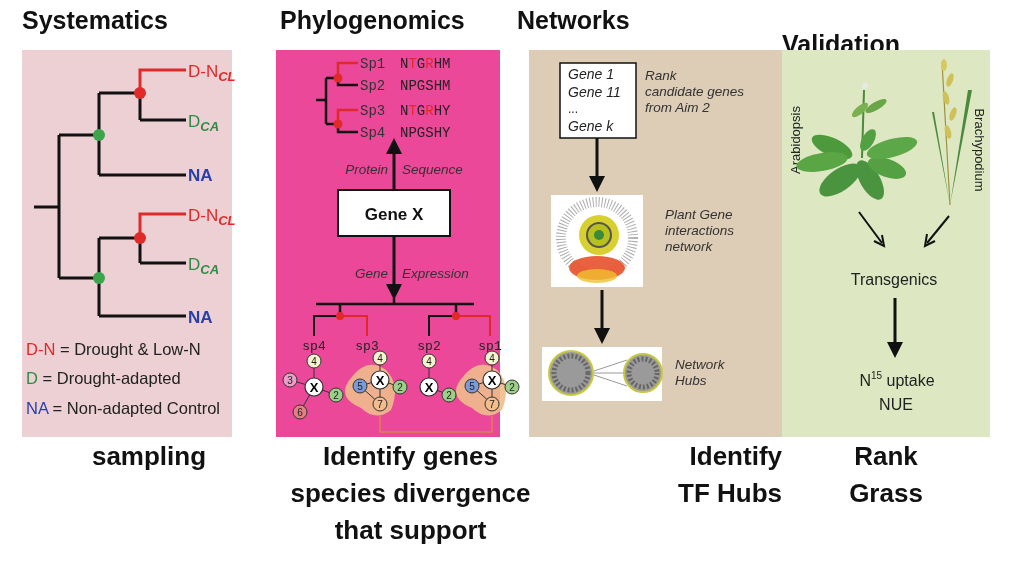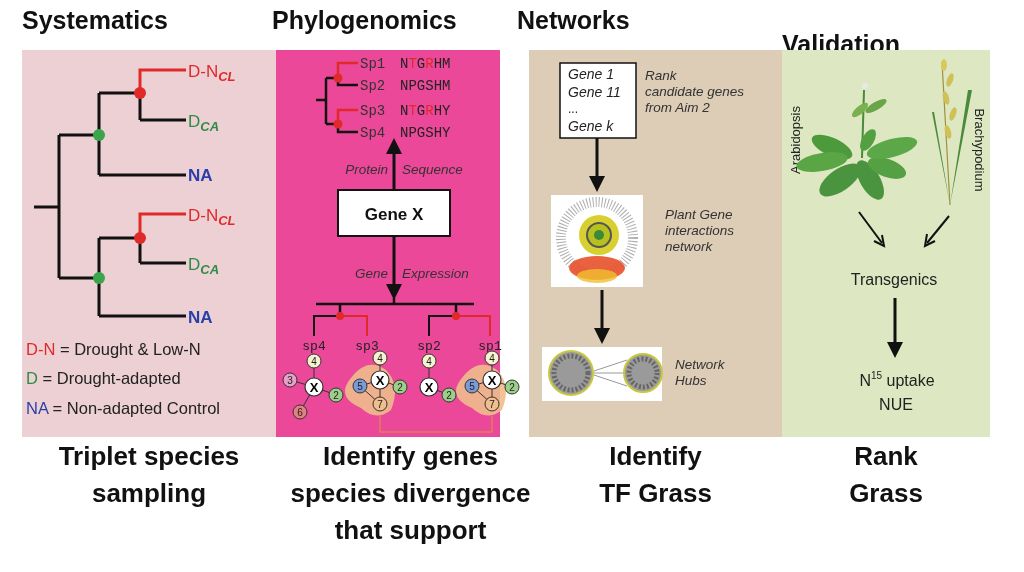--- a/index.html
+++ b/index.html
@@ -8,25 +8,25 @@
   .ftr { position:absolute; top:438px; font-weight:bold; font-size:26px; line-height:37px; color:#111; text-align:center; }
   .panel { position:absolute; top:50px; height:387px; }
   svg { position:absolute; left:0; top:0; }
   svg text { font-family:"Liberation Sans", sans-serif; }
   .mono { font-family:"Liberation Mono", monospace; }
 </style>
 </head>
 <body>
 
 <div class="hdr" style="left:22px;width:254px;">Systematics</div>
-<div class="hdr" style="left:272px;width:253px;">Phylogenomics</div>
+<div class="hdr" style="left:280px;width:253px;">Phylogenomics</div>
 <div class="hdr" style="left:517px;width:253px;">Networks</div>
 <div class="hdr" style="left:782px;width:208px;margin-top:24px;">Validation</div>
 
-<div class="panel" style="left:22px;width:254px;background:#ecd0d4;">
+<div class="panel" style="left:22px;width:210px;background:#ecd0d4;">
   <svg width="254" height="387">
 
     <line x1="12" y1="157" x2="38" y2="157" stroke="#111" stroke-width="3"></line>
     <line x1="37" y1="85" x2="37" y2="228" stroke="#111" stroke-width="3"></line>
 
     <line x1="37" y1="85" x2="77" y2="85" stroke="#111" stroke-width="3"></line>
     <line x1="77" y1="43" x2="77" y2="125" stroke="#111" stroke-width="3"></line>
     <line x1="77" y1="43" x2="118" y2="43" stroke="#111" stroke-width="3"></line>
     <line x1="77" y1="125" x2="164" y2="125" stroke="#111" stroke-width="3"></line>
     <line x1="118" y1="43" x2="118" y2="70" stroke="#111" stroke-width="3"></line>
@@ -263,28 +263,27 @@
 
     <line x1="113" y1="248" x2="113" y2="296" stroke="#111" stroke-width="3"></line>
     <polygon points="105,292 121,292 113,308" fill="#111"></polygon>
 
     <text x="115" y="336" font-size="16" fill="#222" text-anchor="middle"><tspan>N</tspan><tspan font-size="10" dy="-7">15</tspan><tspan dy="7"> uptake</tspan></text>
     <text x="114" y="360" font-size="16" fill="#222" text-anchor="middle">NUE</text>
   </svg>
 </div>
 
 <div class="ftr" style="left:22px;width:254px;">
-  <div>Triplet species</div>
   <div>sampling</div>
 </div>
 <div class="ftr" style="left:244px;width:333px;">
   <div>Identify genes</div>
   <div>species divergence</div>
   <div>that support</div>
 </div>
-<div class="ftr" style="left:529px;width:253px;">
+<div class="ftr" style="left:529px;width:253px;text-align:right;">
   <div>Identify</div>
-  <div>TF Grass</div>
+  <div>TF Hubs</div>
 </div>
 <div class="ftr" style="left:782px;width:208px;">
   <div>Rank</div>
   <div>Grass</div>
 </div>
 
 </body></html>

